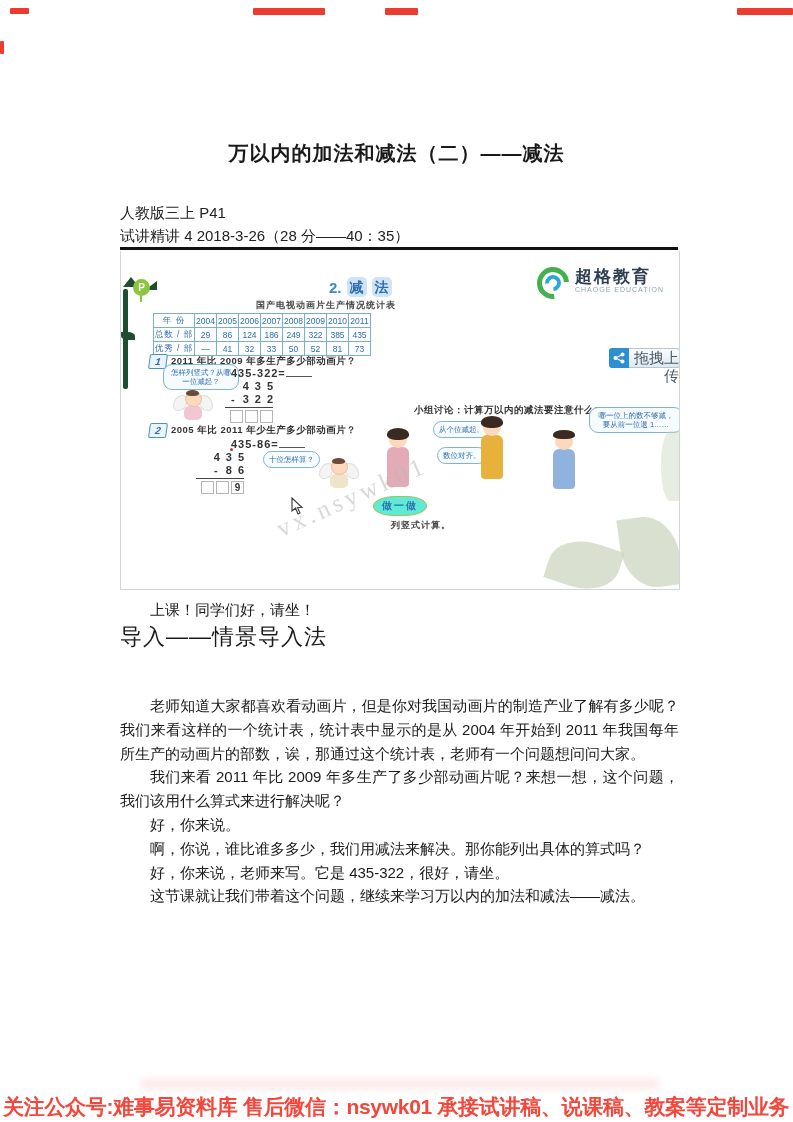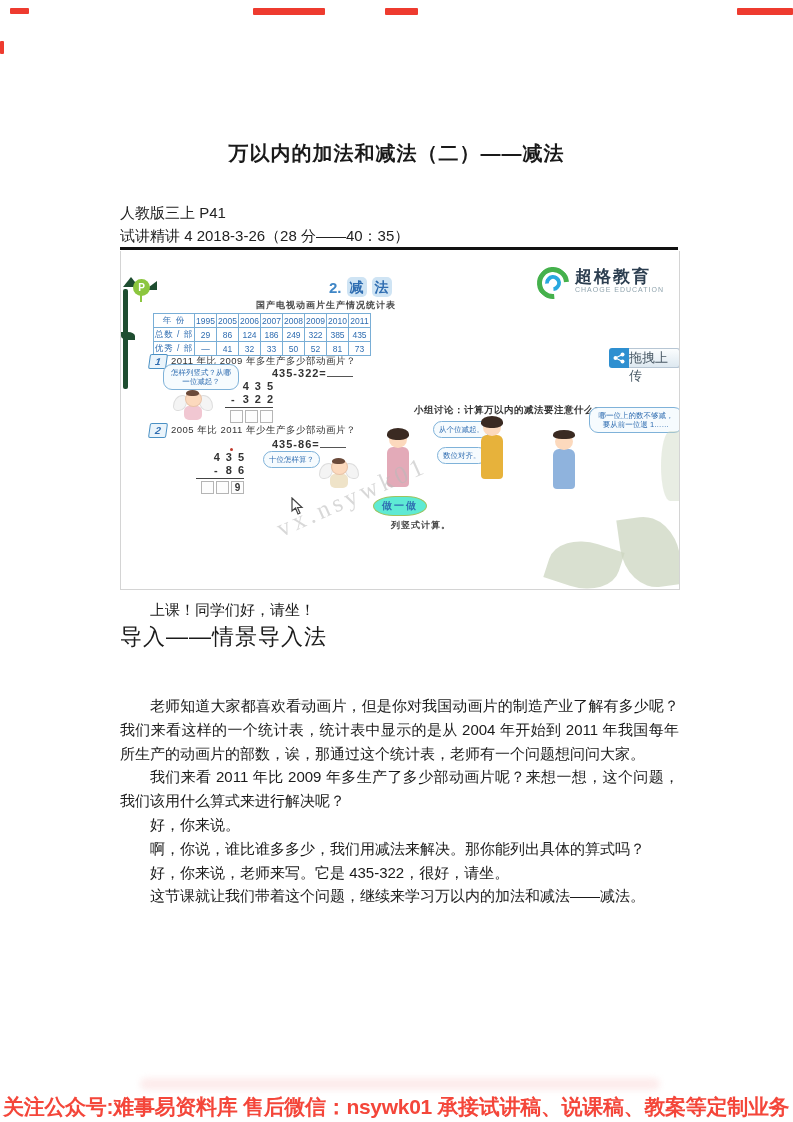--- a/index.html
+++ b/index.html
@@ -21,25 +21,25 @@
   table.stats td.lbl{width:40px;letter-spacing:1px;}
   
   .logo{position:absolute;left:416px;top:16px;display:flex;align-items:flex-start;gap:6px;}
   .g-mark{width:32px;height:32px;border-radius:50%;border:5px solid #45b14c;border-top-color:#45b14c;border-right-color:transparent;box-sizing:border-box;position:relative;transform:rotate(40deg);}
   .g-mark .inner{position:absolute;left:3px;top:3px;width:16px;height:16px;border-radius:50%;border:4px solid #29a8df;border-bottom-color:transparent;box-sizing:border-box;}
   .logo-name{font-size:17px;font-weight:bold;color:#2c3e50;letter-spacing:2px;line-height:19px;}
   .logo-sub{font-size:7px;color:#90a4ae;letter-spacing:1px;}
   
   .upload{position:absolute;left:488px;top:97px;display:flex;cursor:pointer;}
   .upload .ic{width:20px;height:20px;background:#2e8fd0;border-radius:3px 0 0 3px;display:flex;align-items:center;justify-content:center;}
-  .upload .lab{width:50px;height:18px;border:1px solid #b7c6d4;border-left:none;background:linear-gradient(#fbfdfe,#dde8f0);font-size:13px;color:#4a5a66;text-align:left;line-height:18px;border-radius:0 3px 3px 0;}
+  .upload .lab{width:50px;height:18px;border:1px solid #b7c6d4;border-left:none;background:linear-gradient(#fbfdfe,#dde8f0);font-size:15px;color:#4a5a66;text-align:right;line-height:18px;border-radius:0 3px 3px 0;}
   
   .book-ic{position:absolute;width:16px;height:13px;border:1px solid #4a90c4;background:#eaf4fb;color:#2f6db1;font-size:10px;font-weight:bold;font-style:italic;text-align:center;line-height:13px;transform:skewX(-8deg);border-radius:2px;}
-  .q{position:absolute;font-size:9.5px;color:#333;font-weight:normal;letter-spacing:.5px;}
-  .eq{position:absolute;font-size:11px;font-weight:bold;color:#333;letter-spacing:1px;padding-left:41px;}
+  .q{position:absolute;font-size:9.5px;color:#333;font-weight:bold;letter-spacing:.5px;}
+  .eq{position:absolute;font-size:11px;font-weight:bold;color:#333;letter-spacing:1px;}
   .eq .fill{display:inline-block;width:26px;border-bottom:1px solid #555;height:10px;}
   .vert{position:absolute;font-size:11px;font-weight:bold;color:#333;text-align:right;}
   .vert .r{display:flex;justify-content:flex-end;gap:6px;line-height:13px;}
   .vert .r.sub{border-bottom:1.5px solid #444;padding-bottom:1px;}
   .vert .op{margin-right:2px;}
   .boxes{display:flex;gap:2px;margin-top:2px;justify-content:flex-end;}
   .bx{width:11px;height:11px;border:1px solid #b5b5b5;background:#fdfdfd;font-size:10px;font-weight:bold;color:#333;text-align:center;line-height:11px;}
   .dotted{position:relative;}
   .dotted:before{content:"";position:absolute;left:4px;top:-3px;width:3px;height:3px;border-radius:50%;background:#c0392b;}
   
@@ -104,21 +104,21 @@
     <span class="lesson-num">2.</span>
     <span class="tile">减</span>
     <span class="tile">法</span>
   </div>
   <div class="tbl-caption">国产电视动画片生产情况统计表</div>
 
   <table class="stats">
     <tbody>
         <tr>
       <td class="lbl">年 份</td>
-      <td>1995</td>
+      <td>2004</td>
       <td>2005</td>
       <td>2006</td>
       <td>2007</td>
       <td>2008</td>
       <td>2009</td>
       <td>2010</td>
       <td>2011</td>
     </tr>
     <tr>
       <td class="lbl">总数 / 部</td>

